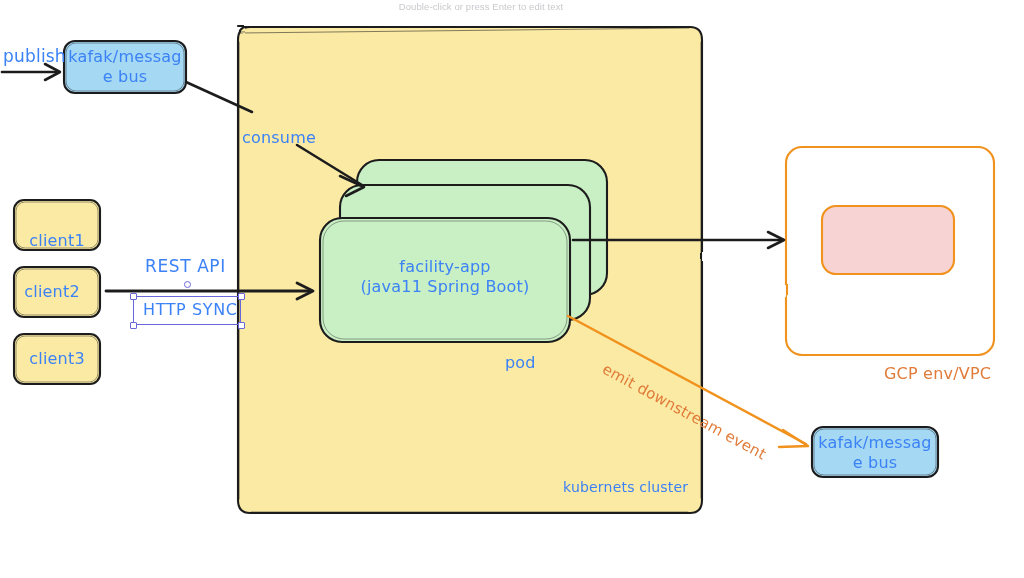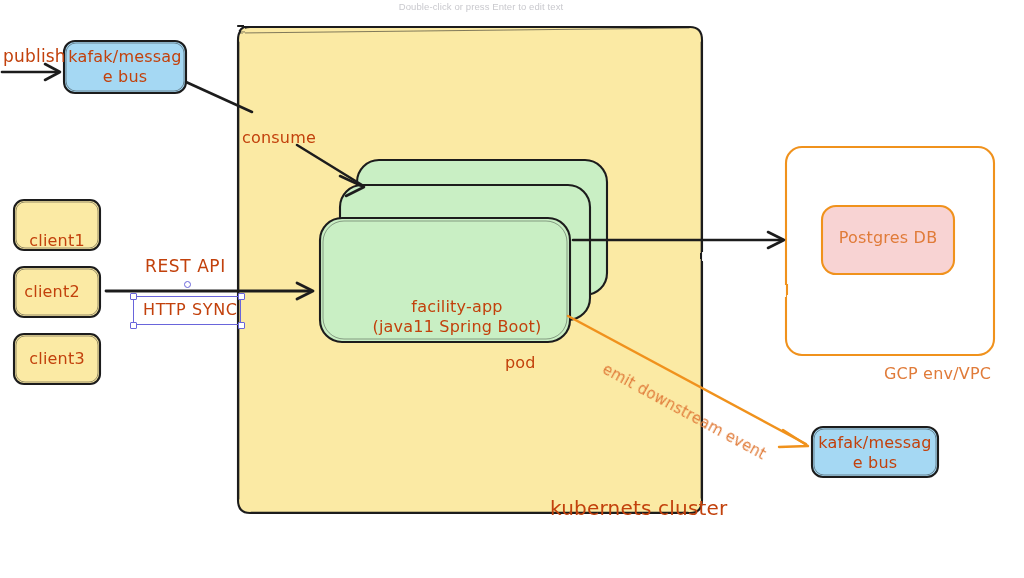--- a/index.html
+++ b/index.html
@@ -35,21 +35,21 @@
     left: 0;
     top: 0;
     width: 1024px;
     height: 578px;
     overflow: visible;
   }
   
   .lbl {
     position: absolute;
     font-family: "DejaVu Sans", sans-serif;
-    color: #c2410c;
+    color: #3b82f6;
     white-space: pre;
     line-height: 1.25;
     user-select: none;
     letter-spacing: 0.2px;
   }
   .lbl.center {
     text-align: center;
   }
   .lbl.orange {
     color: #e07b39;
@@ -172,28 +172,27 @@
 
   <div class="lbl" style="left:143px; top:300px; font-size:16px; letter-spacing:0.6px;">HTTP SYNC</div>
 
   <div class="sel-box" style="left:133px; top:296px; width:108px; height:29px;"></div>
   <div class="sel-rot" style="left:183.5px; top:281px;"></div>
   <div class="sel-handle" style="left:129.5px; top:292.5px;"></div>
   <div class="sel-handle" style="left:237.5px; top:292.5px;"></div>
   <div class="sel-handle" style="left:129.5px; top:321.5px;"></div>
   <div class="sel-handle" style="left:237.5px; top:321.5px;"></div>
 
-  <div class="lbl center" style="left:332px; top:257px; width:250px; font-size:16px;margin-top:40px;">facility-app
+  <div class="lbl center" style="left:320px; top:257px; width:250px; font-size:16px;">facility-app
 (java11 Spring Boot)</div>
 
   <div class="lbl" style="left:505px; top:353px; font-size:16px;">pod</div>
 
-  <div class="lbl" style="left:550px; top:479px; font-size:20px;margin-top:17px;">kubernets cluster</div>
-
-  <div class="lbl center orange" style="left:822px; top:228px; width:132px; font-size:16px;">Postgres DB</div>
+  <div class="lbl" style="left:563px; top:479px; font-size:14px;">kubernets cluster</div>
+
 
   <div class="lbl orange" style="left:884px; top:320px; font-size:16px;margin-top:44px;">GCP env/VPC</div>
 
   <div class="lbl orange" style="left:608px; top:360px; font-size:15px;
               transform: rotate(28.5deg); transform-origin: left top;">emit downstream event</div>
 
   <div class="lbl center" style="left:812px; top:433px; width:126px; font-size:16px;">kafak/messag
 e bus</div>
 
 </div>

